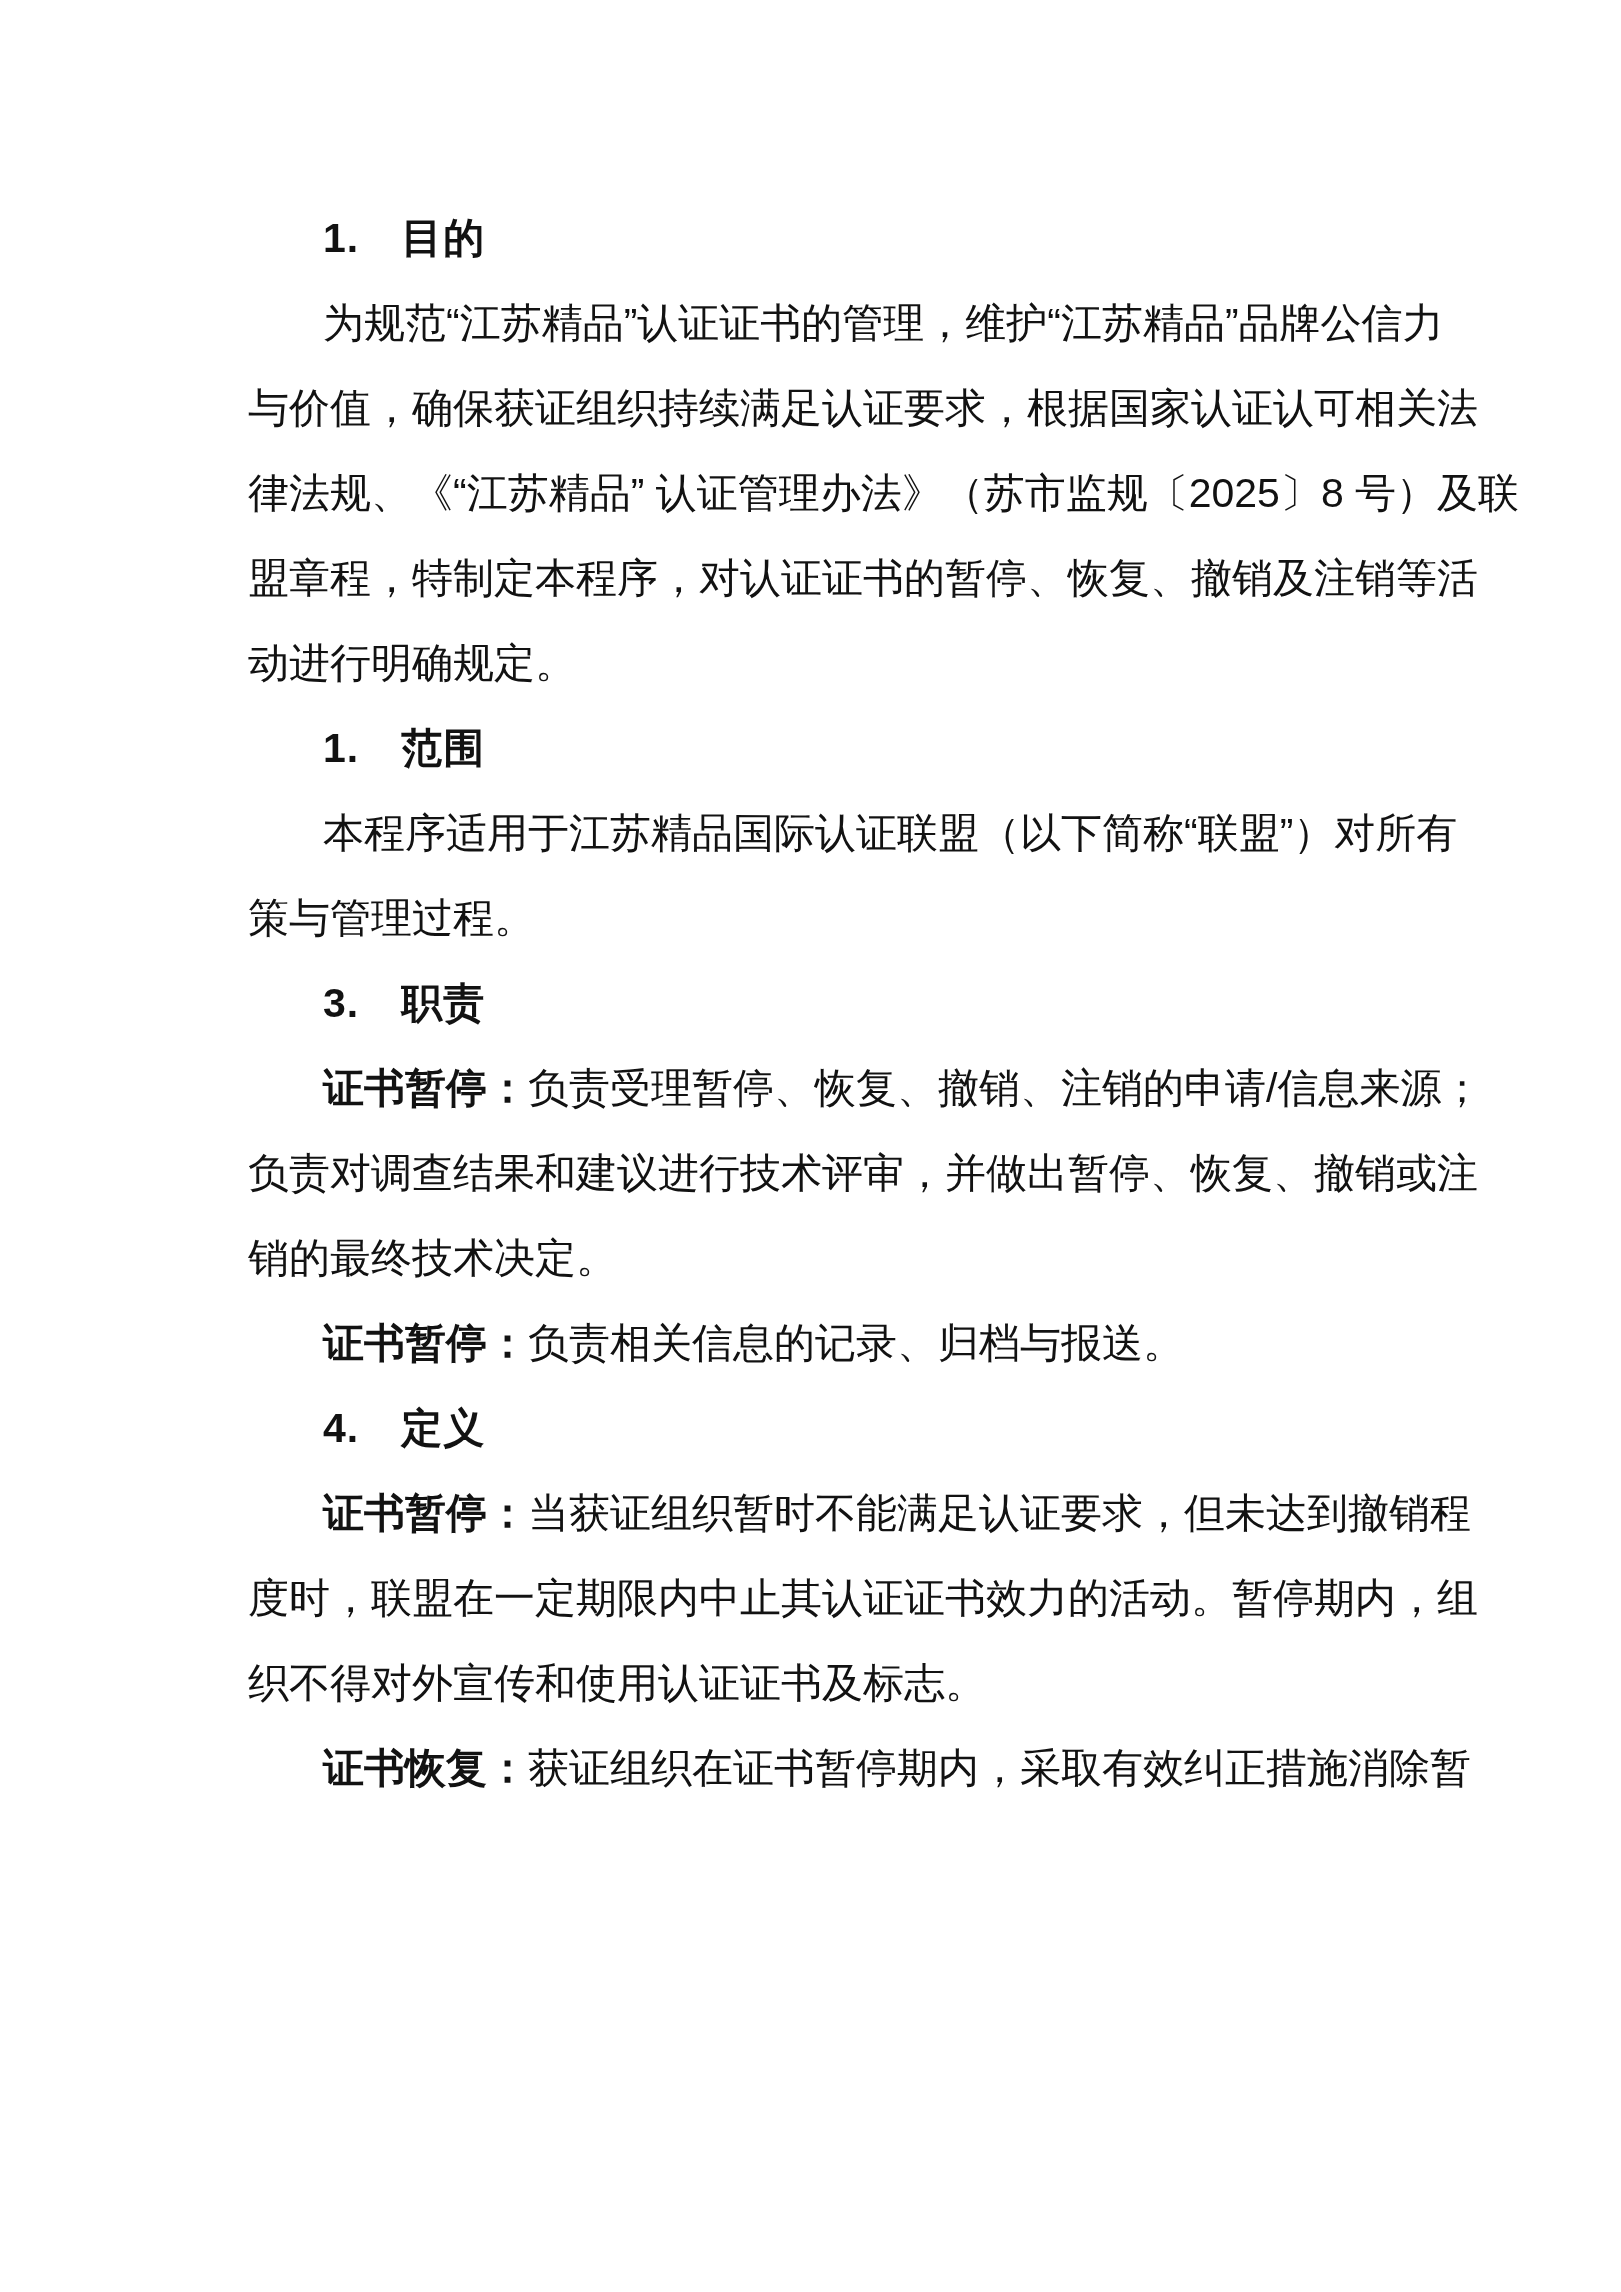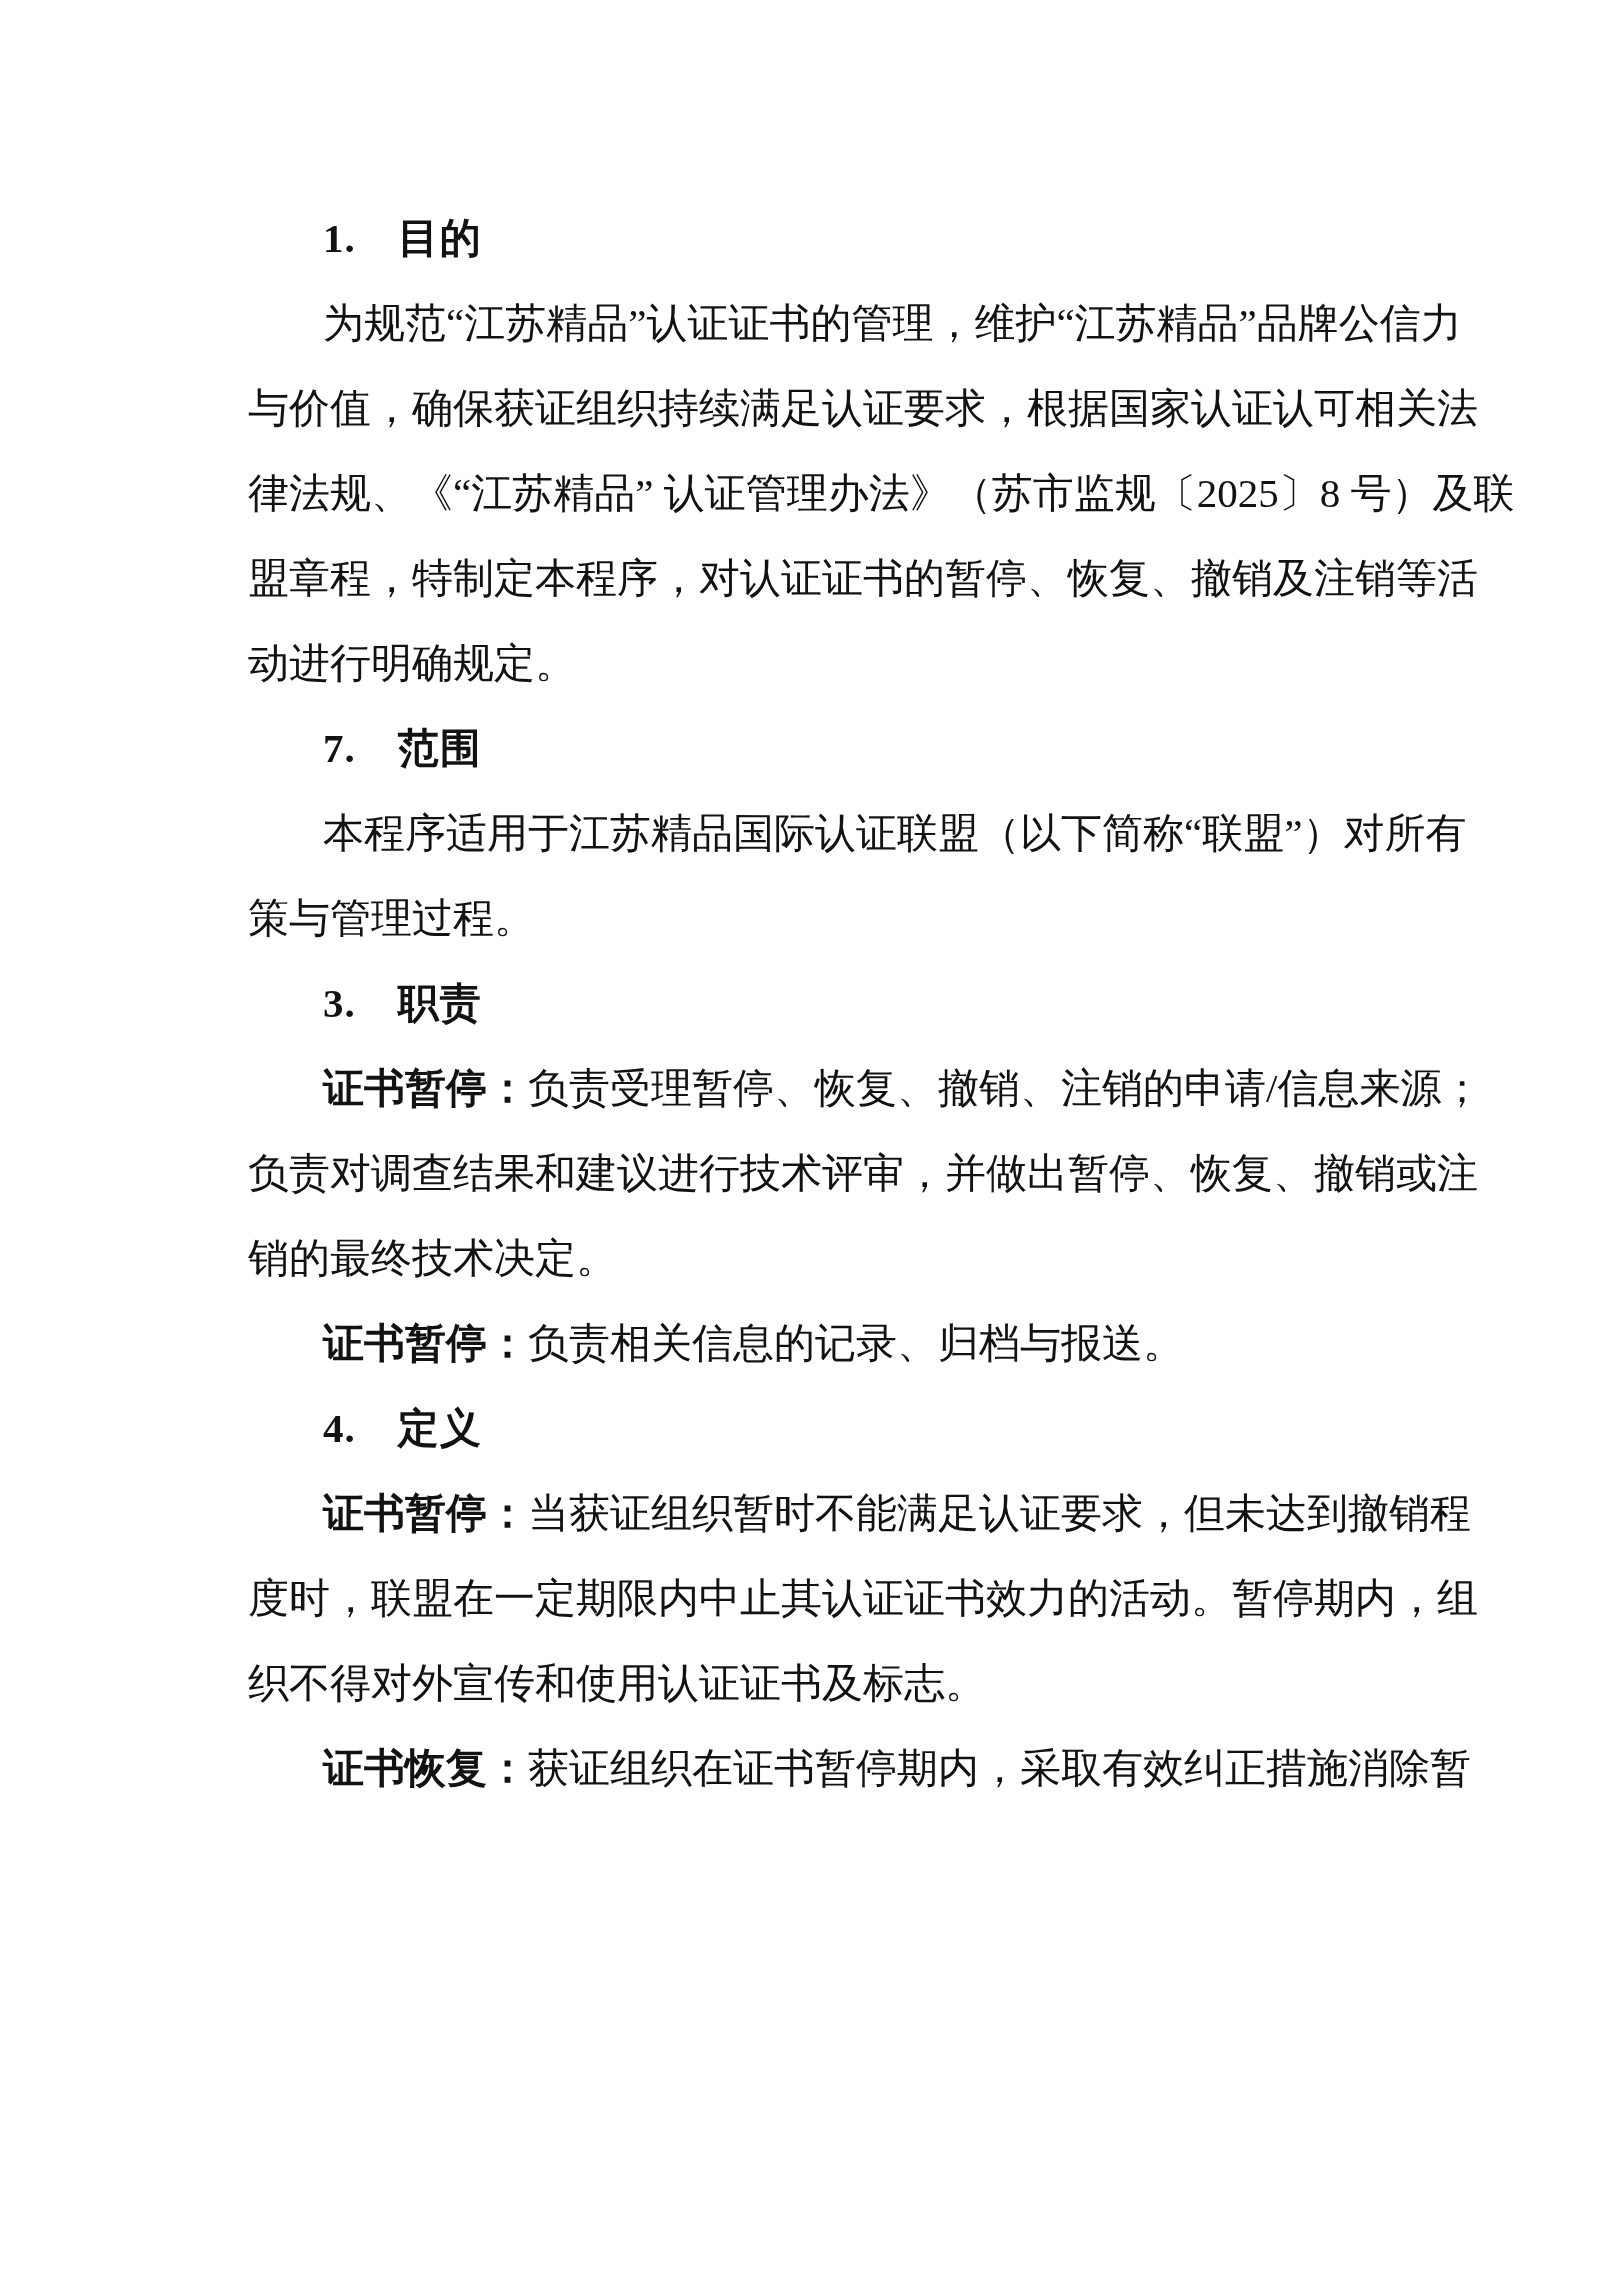--- a/index.html
+++ b/index.html
@@ -6,21 +6,21 @@
     margin: 0;
     padding: 0;
     background: #ffffff;
   }
   .page {
     position: relative;
     width: 1621px;
     height: 2108px;
     background: #ffffff;
     color: #121212;
-    font-family: Liberation Serif, serif;
+    font-family: Liberation Sans, sans-serif;
     overflow: hidden;
   }
   .textblock {
     position: absolute;
     left: 248px;
     top: 196px;
     width: 1137px;
     font-size: 41px;
     line-height: 85px;
   }
@@ -47,21 +47,21 @@
   <div class="textblock">
 
     <div class="line heading"><span class="runin"></span><span>1.　目的</span></div>
 
     <div class="line indent"><span class="runin"></span><span>为规范“江苏精品”认证证书的管理，维护“江苏精品”品牌公信力</span></div>
     <div class="line"><span class="runin"></span><span>与价值，确保获证组织持续满足认证要求，根据国家认证认可相关法</span></div>
     <div class="line"><span class="runin"></span><span>律法规、《“江苏精品” 认证管理办法》（苏市监规〔2025〕8 号）及联</span></div>
     <div class="line"><span class="runin"></span><span>盟章程，特制定本程序，对认证证书的暂停、恢复、撤销及注销等活</span></div>
     <div class="line"><span class="runin"></span><span>动进行明确规定。</span></div>
 
-    <div class="line heading"><span class="runin"></span><span>7.　范围</span></div>
+    <div class="line heading"><span class="runin"></span><span>1.　范围</span></div>
 
     <div class="line indent"><span class="runin"></span><span>本程序适用于江苏精品国际认证联盟（以下简称“联盟”）对所有</span></div>
     <div class="line"><span class="runin"></span><span>策与管理过程。</span></div>
 
     <div class="line heading"><span class="runin"></span><span>3.　职责</span></div>
 
     <div class="line indent"><span class="runin">证书暂停：</span><span>负责受理暂停、恢复、撤销、注销的申请/信息来源；</span></div>
     <div class="line"><span class="runin"></span><span>负责对调查结果和建议进行技术评审，并做出暂停、恢复、撤销或注</span></div>
     <div class="line"><span class="runin"></span><span>销的最终技术决定。</span></div>
 

